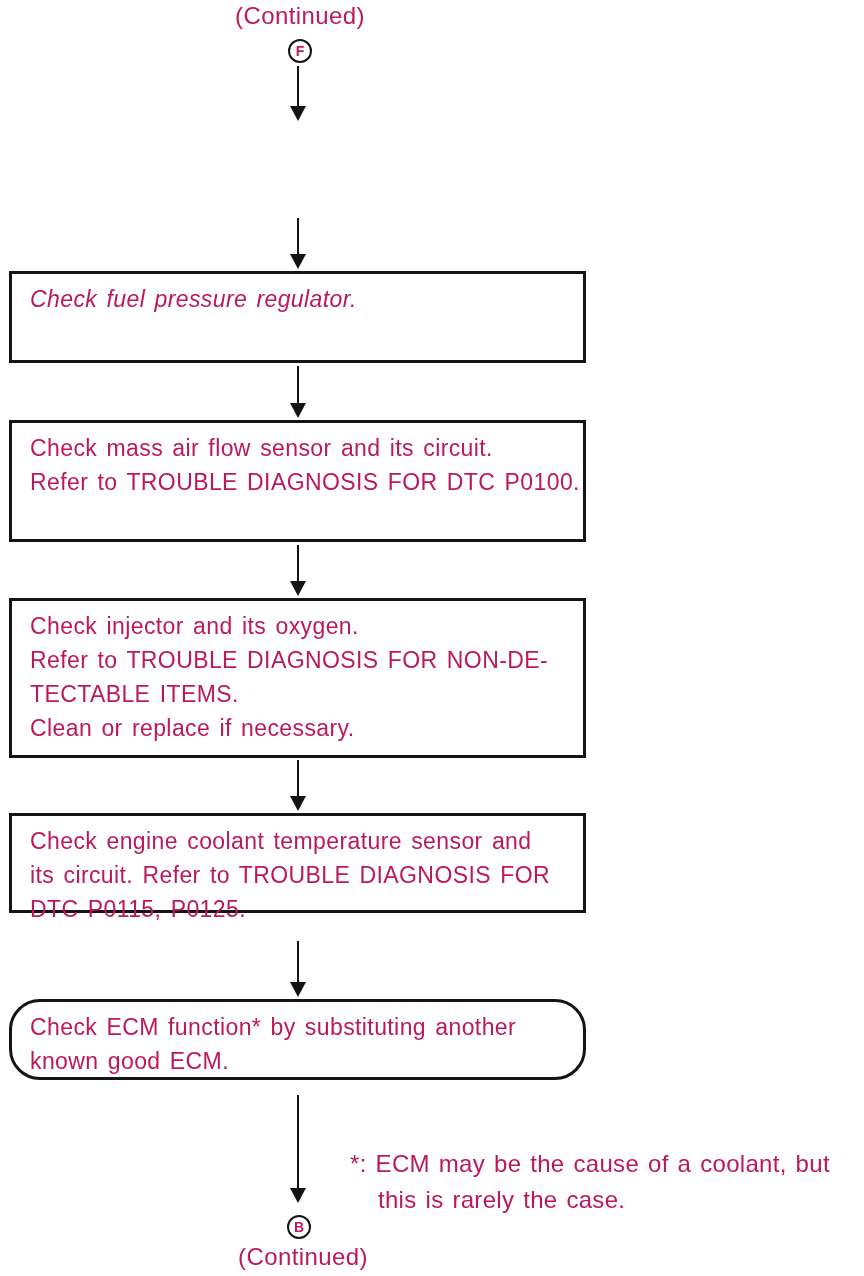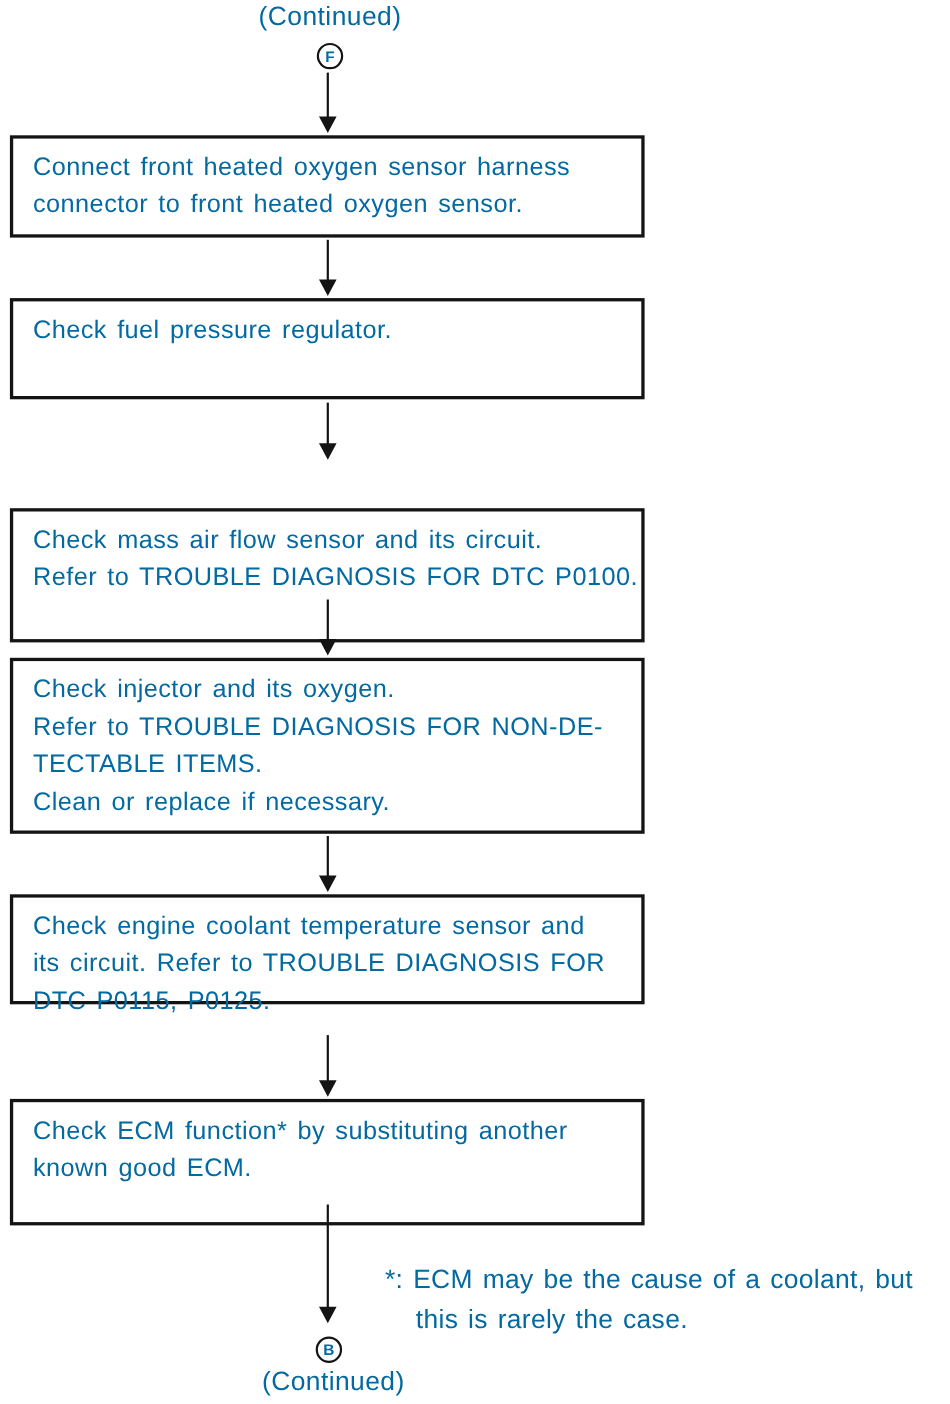--- a/index.html
+++ b/index.html
@@ -6,21 +6,21 @@
     margin: 0;
     padding: 0;
     background: #ffffff;
   }
   .page {
     position: relative;
     width: 864px;
     height: 1276px;
     background: #ffffff;
     font-family: "Liberation Sans", "DejaVu Sans", sans-serif;
-    color: #0369a1;
+    color: #be185d;
     overflow: hidden;
   }
   .continued {
     position: absolute;
     width: 300px;
     text-align: center;
     font-size: 24px;
     letter-spacing: 0.4px;
   }
   .continued.top { left: 150px; top: 2px; }
@@ -95,40 +95,36 @@
 
   <div class="connector" style="left:288px; top:39px;">
     <span>F</span>
   </div>
 
   <div class="arrow" style="top:66px; height:55px;">
     <div class="shaft" style="height:42px;"></div>
     <div class="head"></div>
   </div>
 
-  <div class="box" style="top:123px; height:93px;">
-    <div class="line">Connect front heated oxygen sensor harness</div>
-    <div class="line">connector to front heated oxygen sensor.</div>
-  </div>
 
   <div class="arrow" style="top:218px; height:51px;">
     <div class="shaft" style="height:38px;"></div>
     <div class="head"></div>
   </div>
 
-  <div class="box" style="top:271px; height:92px;">
+  <div class="box" style="top:271px; height:92px;font-style:italic;">
     <div class="line">Check fuel pressure regulator.</div>
   </div>
 
   <div class="arrow" style="top:366px; height:52px;">
     <div class="shaft" style="height:39px;"></div>
     <div class="head"></div>
   </div>
 
-  <div class="box" style="top:420px; height:122px;margin-top:42px;">
+  <div class="box" style="top:420px; height:122px;">
     <div class="line">Check mass air flow sensor and its circuit.</div>
     <div class="line">Refer to TROUBLE DIAGNOSIS FOR DTC P0100.</div>
   </div>
 
   <div class="arrow" style="top:545px; height:51px;">
     <div class="shaft" style="height:38px;"></div>
     <div class="head"></div>
   </div>
 
   <div class="box" style="top:598px; height:160px;">
@@ -147,21 +143,21 @@
     <div class="line">Check engine coolant temperature sensor and</div>
     <div class="line">its circuit. Refer to TROUBLE DIAGNOSIS FOR</div>
     <div class="line">DTC P0115, P0125.</div>
   </div>
 
   <div class="arrow" style="top:941px; height:56px;">
     <div class="shaft" style="height:43px;"></div>
     <div class="head"></div>
   </div>
 
-  <div class="box" style="top:999px; height:115px;">
+  <div class="box" style="top:999px; height:81px;border-radius:31px;">
     <div class="line">Check ECM function* by substituting another</div>
     <div class="line">known good ECM.</div>
   </div>
 
   <div class="arrow" style="top:1095px; height:108px;">
     <div class="shaft" style="height:95px;"></div>
     <div class="head"></div>
   </div>
 
   <div class="footnote">

